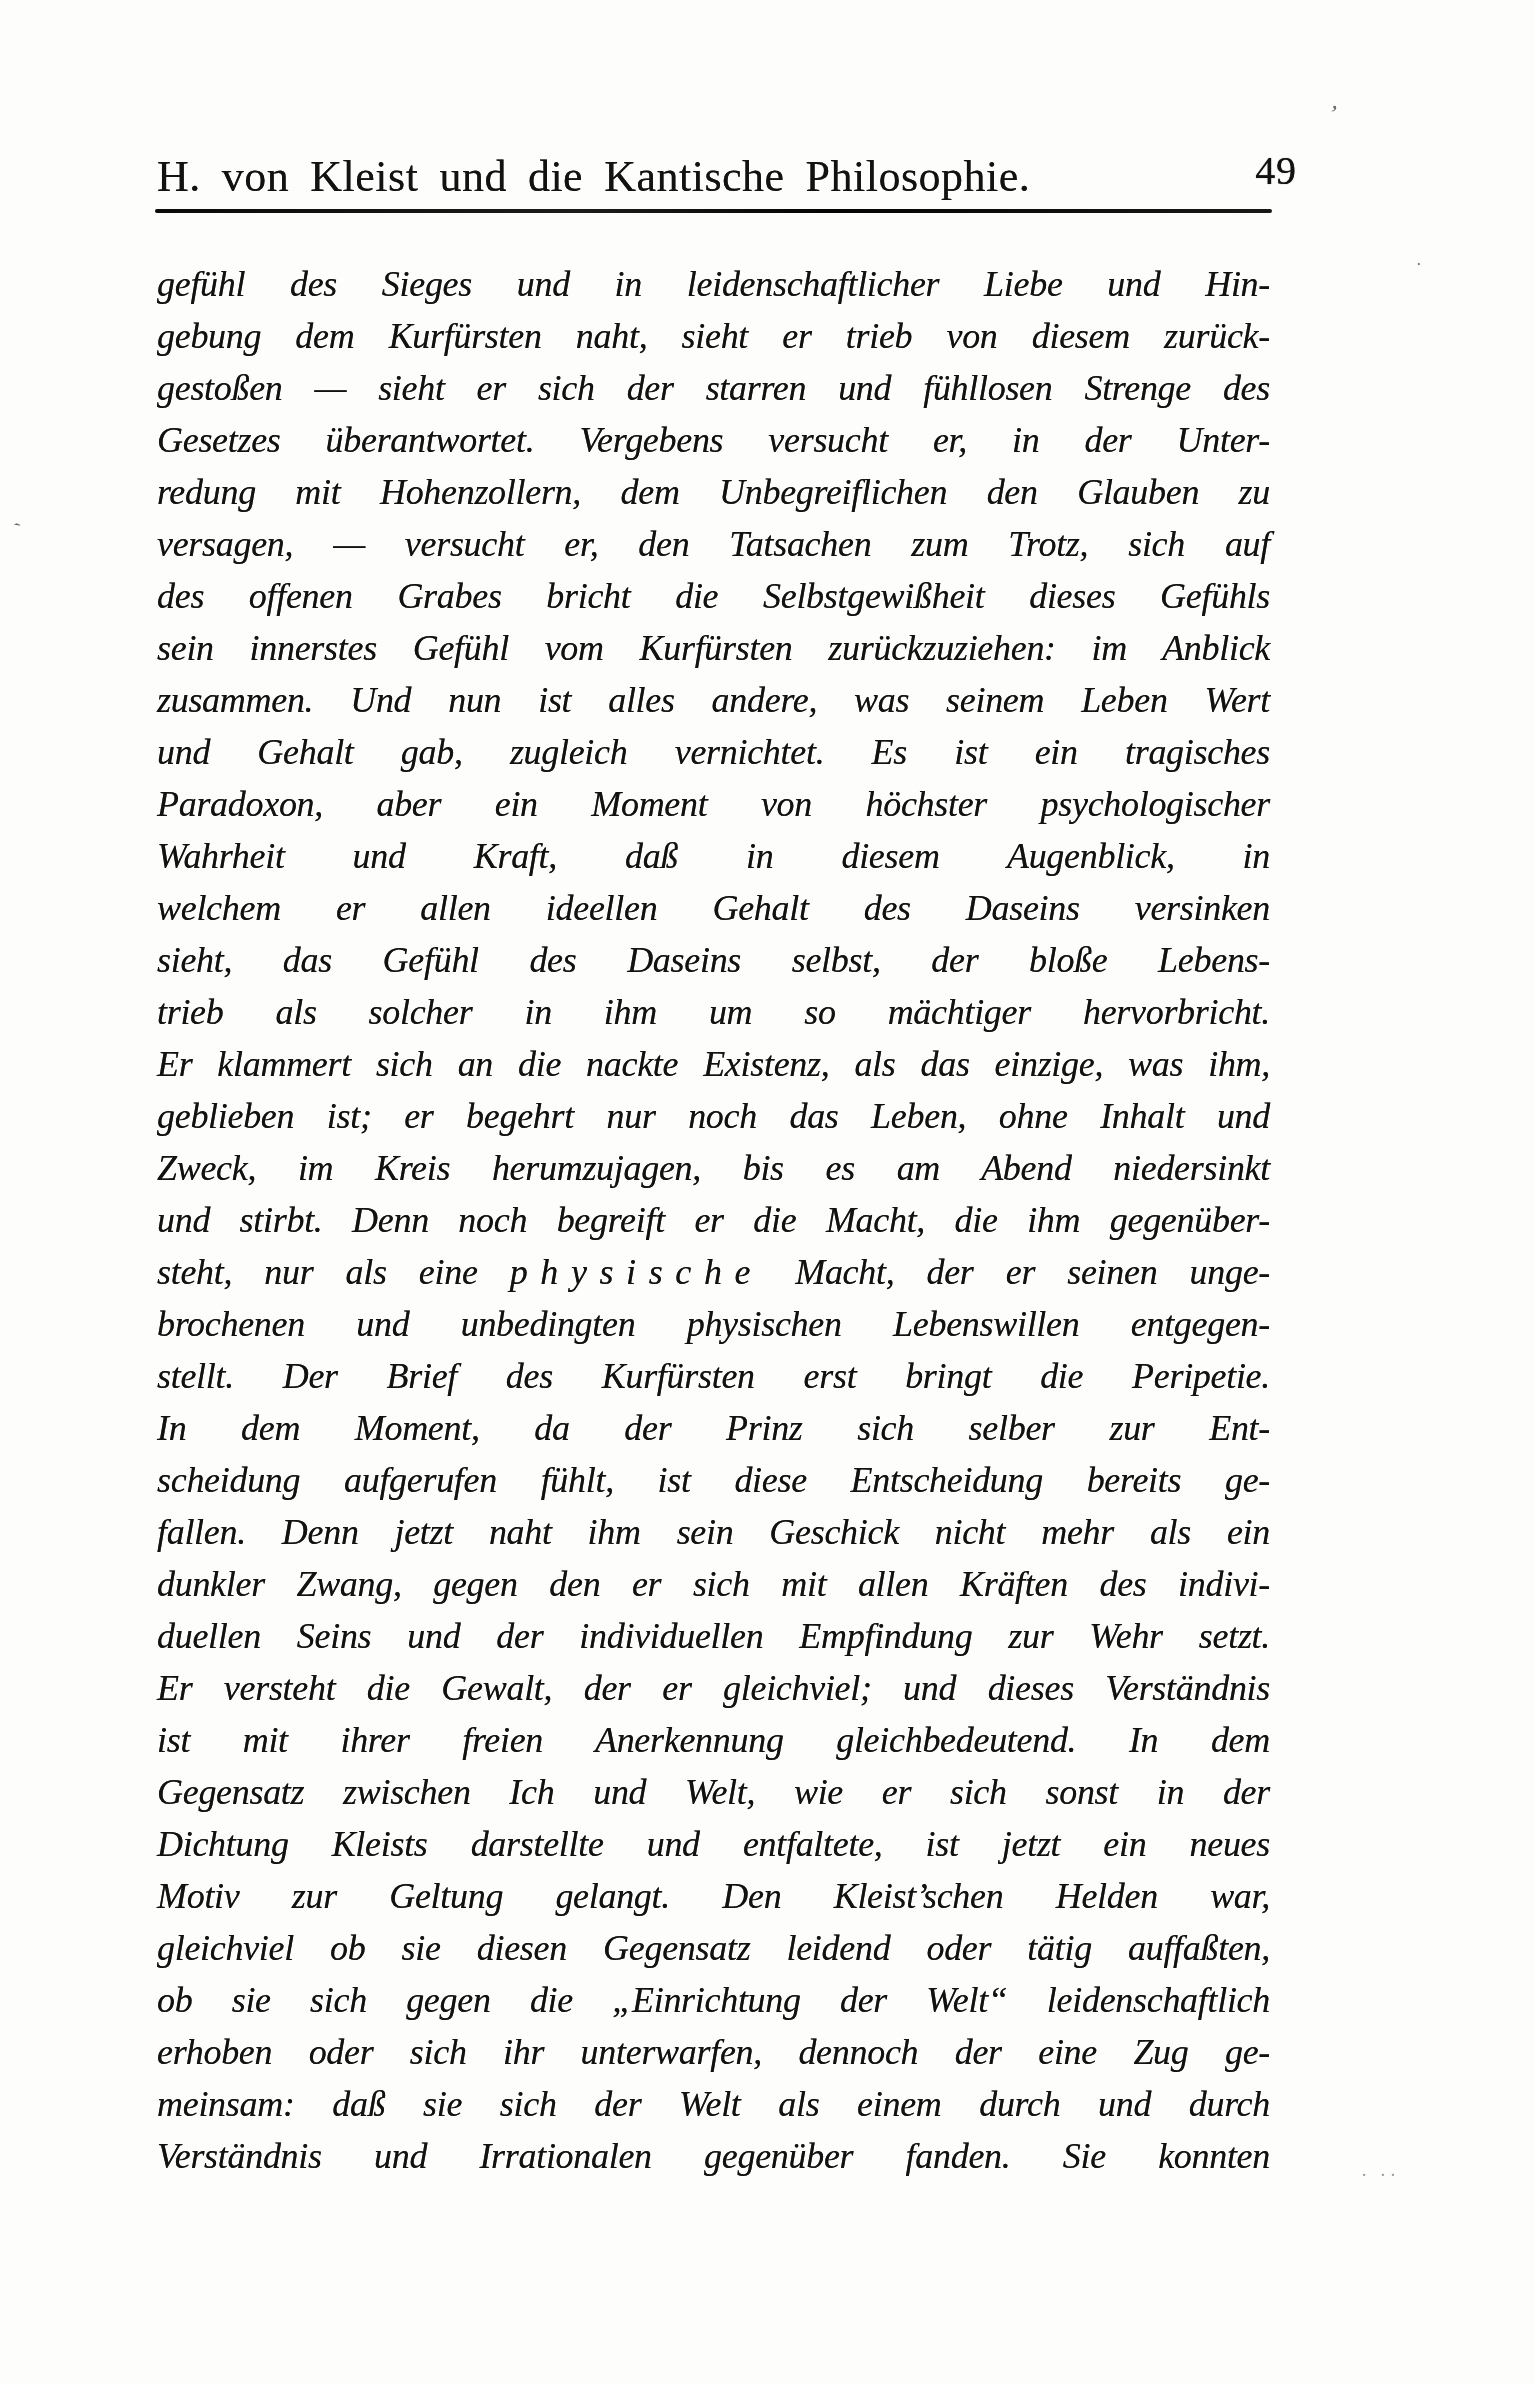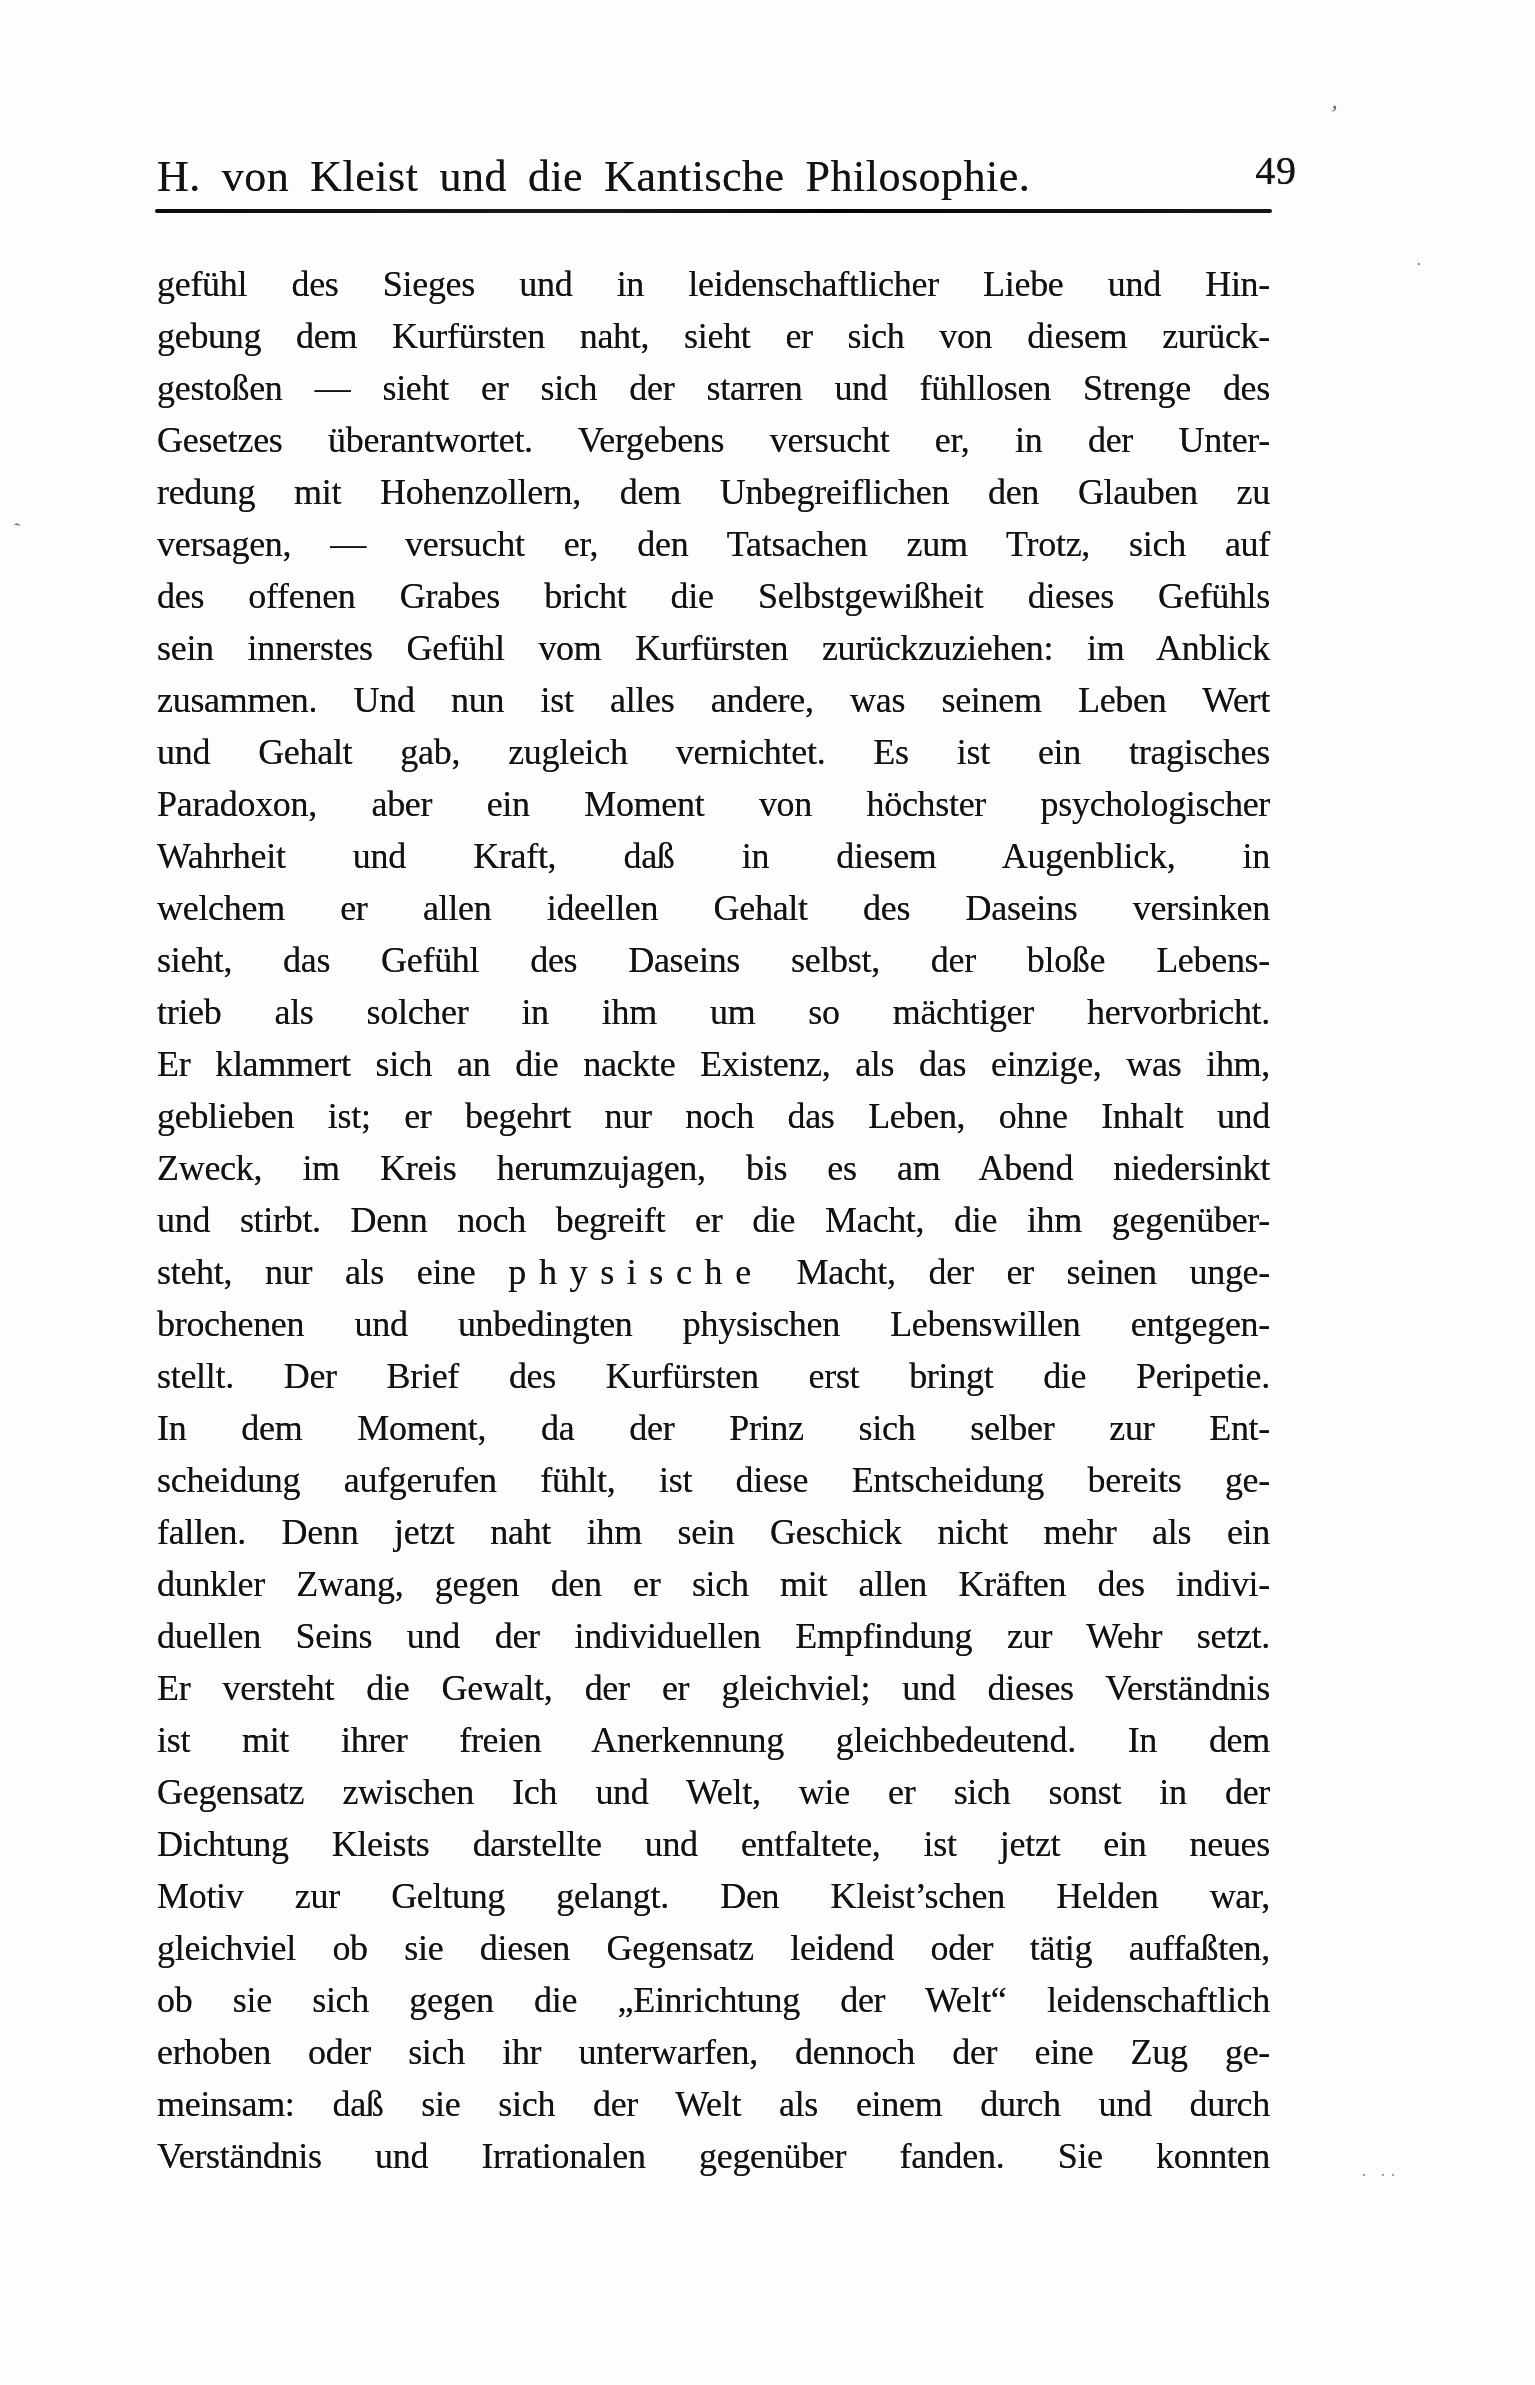--- a/index.html
+++ b/index.html
@@ -59,20 +59,21 @@
   .line {
     height: 52px;
     line-height: 52px;
     font-size: 36px;
     letter-spacing: -0.3px;
     text-align: justify;
     text-align-last: justify;
     -moz-text-align-last: justify;
     white-space: normal;
     text-shadow: 0 0 0.6px rgba(0,0,0,0.7);
+    font-style: italic;
   }
   .sperr {
     letter-spacing: 0.35em;
   }
   
   .speck {
     position: absolute;
     color: #6b6b6b;
     font-size: 24.6px;
     line-height: 1;
@@ -87,21 +88,21 @@
 <body>
 
 <div class="page">
 
   <div class="running-title">H. von Kleist und die Kantische Philosophie.</div>
   <div class="page-number">49</div>
   <div class="header-rule"></div>
 
   <div class="text-block">
     <div class="line">gefühl des Sieges und in leidenschaftlicher Liebe und Hin-</div>
-    <div class="line">gebung dem Kurfürsten naht, sieht er sich von diesem zurück-</div>
+    <div class="line">gebung dem Kurfürsten naht, sieht er trieb von diesem zurück-</div>
     <div class="line">gestoßen — sieht er sich der starren und fühllosen Strenge des</div>
     <div class="line">Gesetzes überantwortet.  Vergebens versucht er, in der Unter-</div>
     <div class="line">redung mit Hohenzollern, dem Unbegreiflichen den Glauben zu</div>
     <div class="line">versagen, — versucht er, den Tatsachen zum Trotz, sich auf</div>
     <div class="line">des offenen Grabes bricht die Selbstgewißheit dieses Gefühls</div>
     <div class="line">sein innerstes Gefühl vom Kurfürsten zurückzuziehen: im Anblick</div>
     <div class="line">zusammen.  Und nun ist alles andere, was seinem Leben Wert</div>
     <div class="line">und Gehalt gab, zugleich vernichtet.  Es ist ein tragisches</div>
     <div class="line">Paradoxon, aber ein Moment von höchster psychologischer</div>
     <div class="line">Wahrheit und Kraft, daß in diesem Augenblick, in</div>

